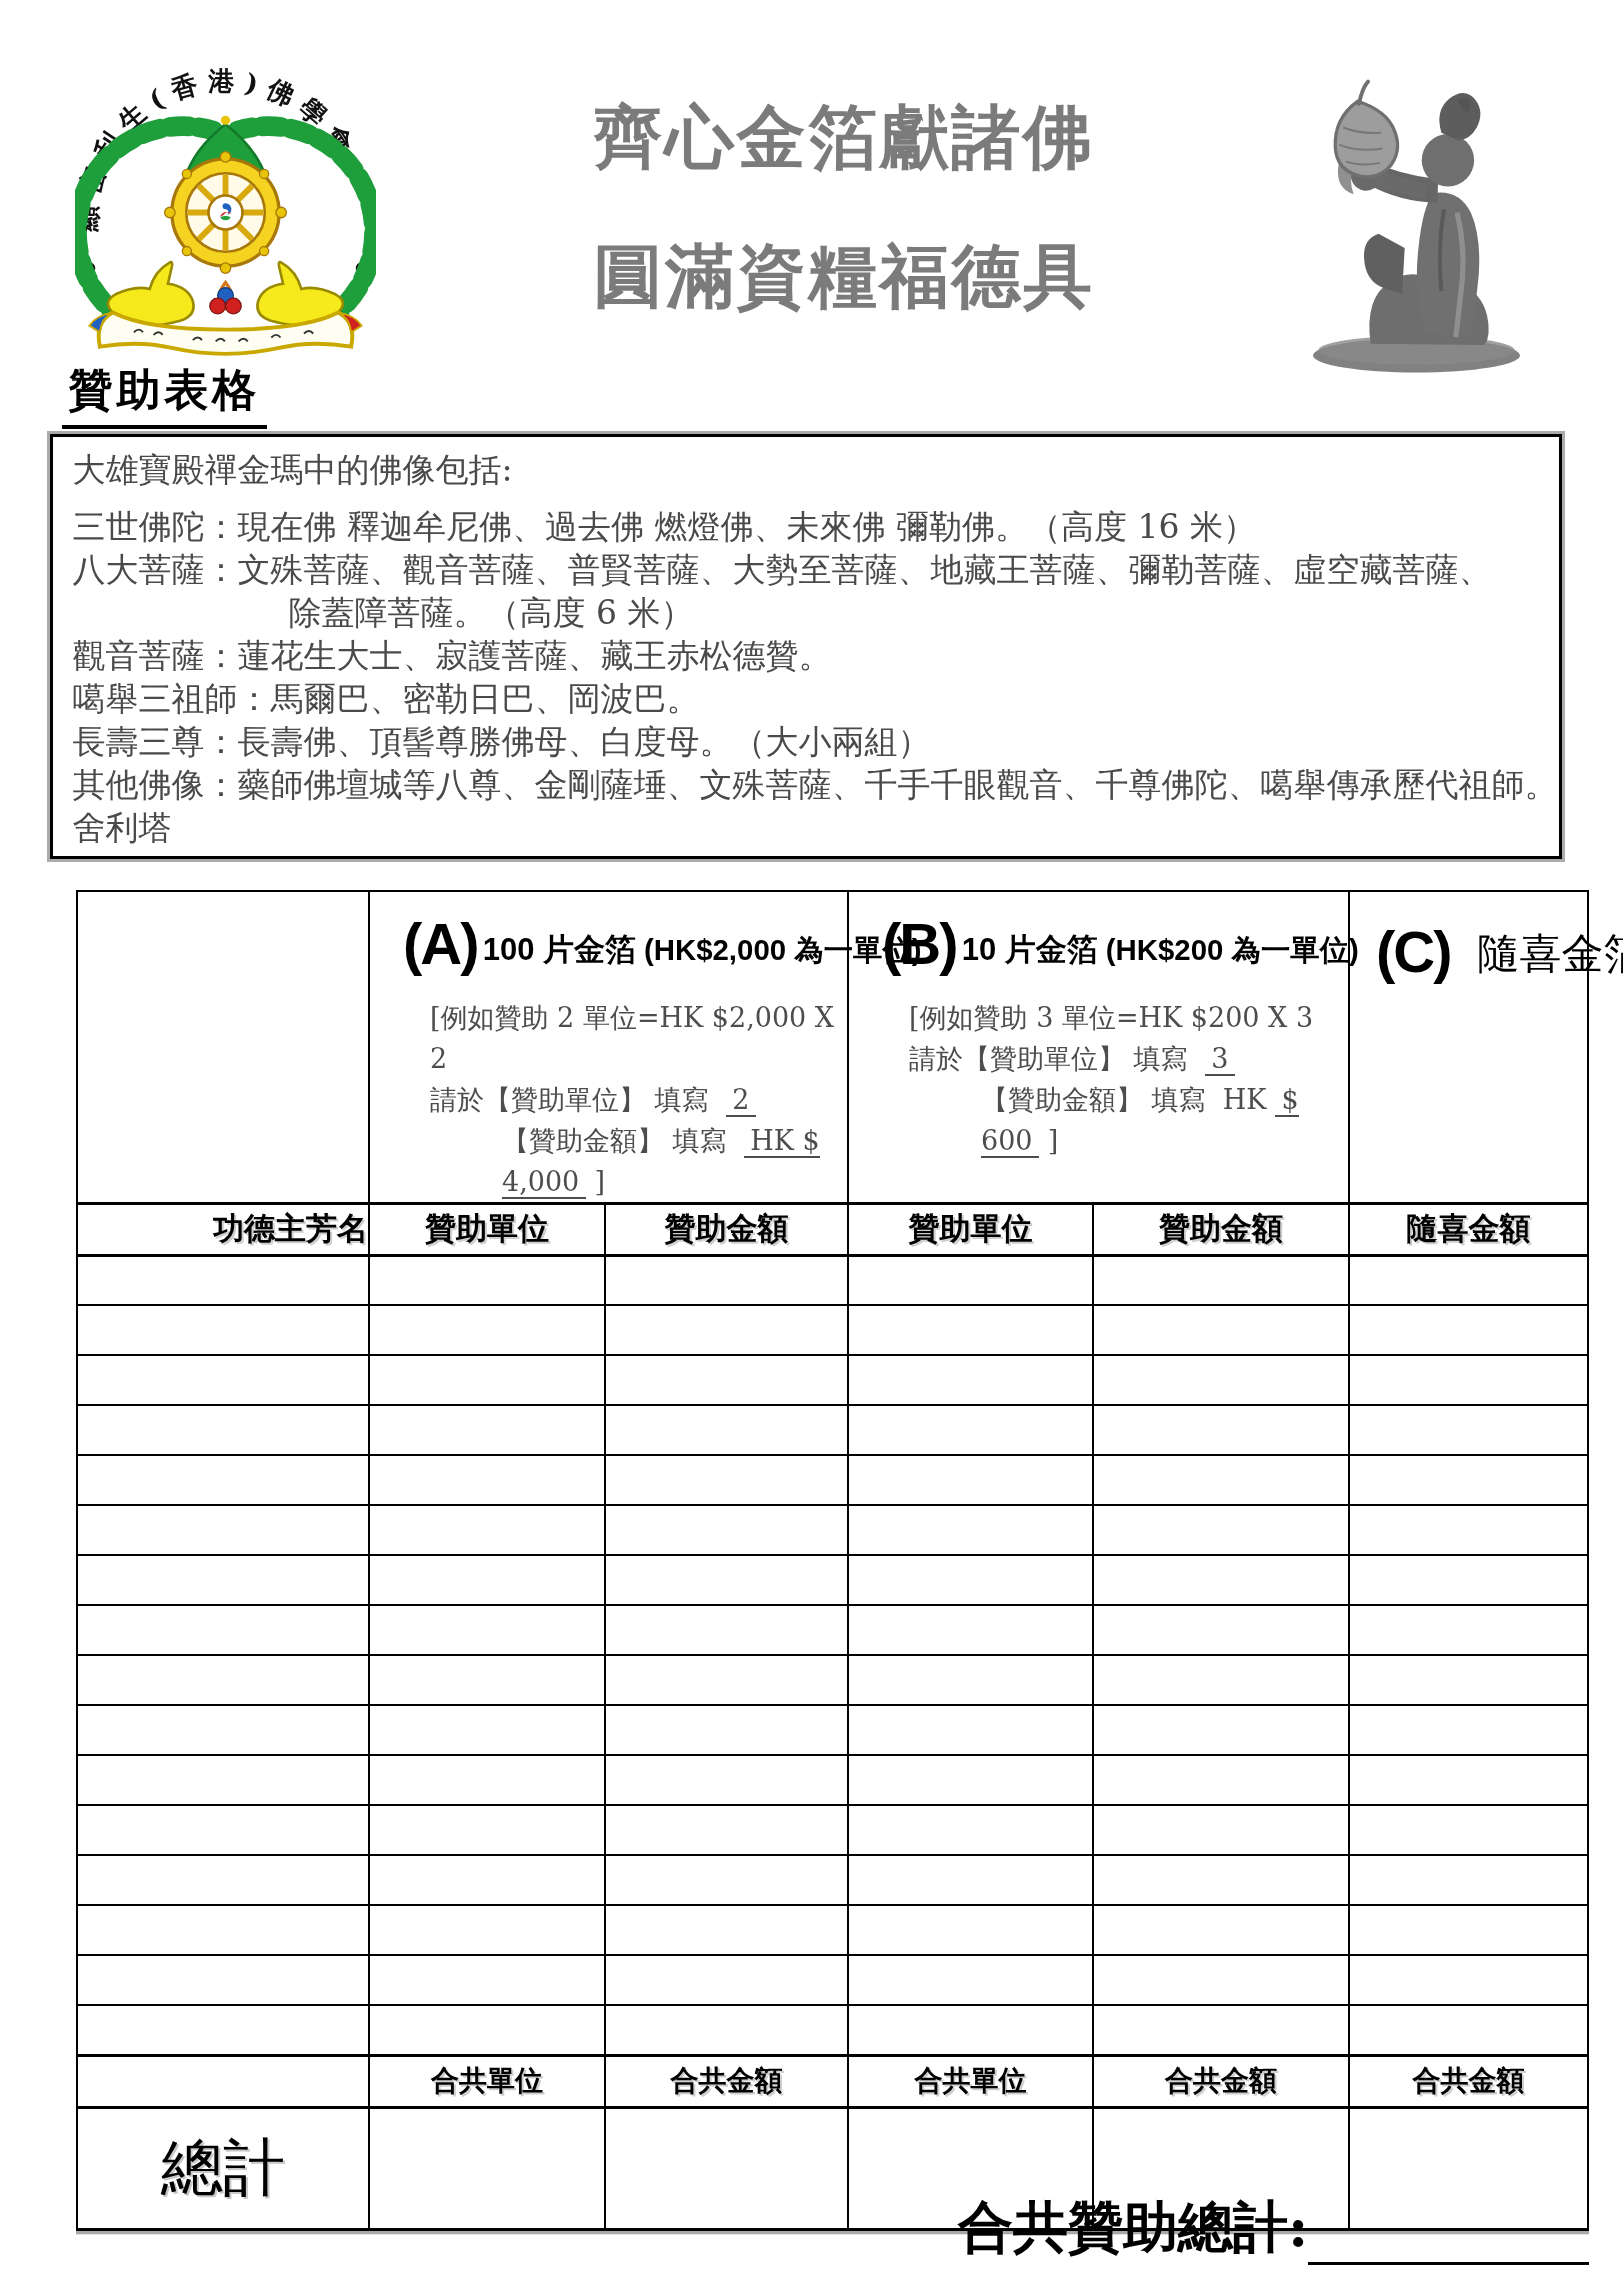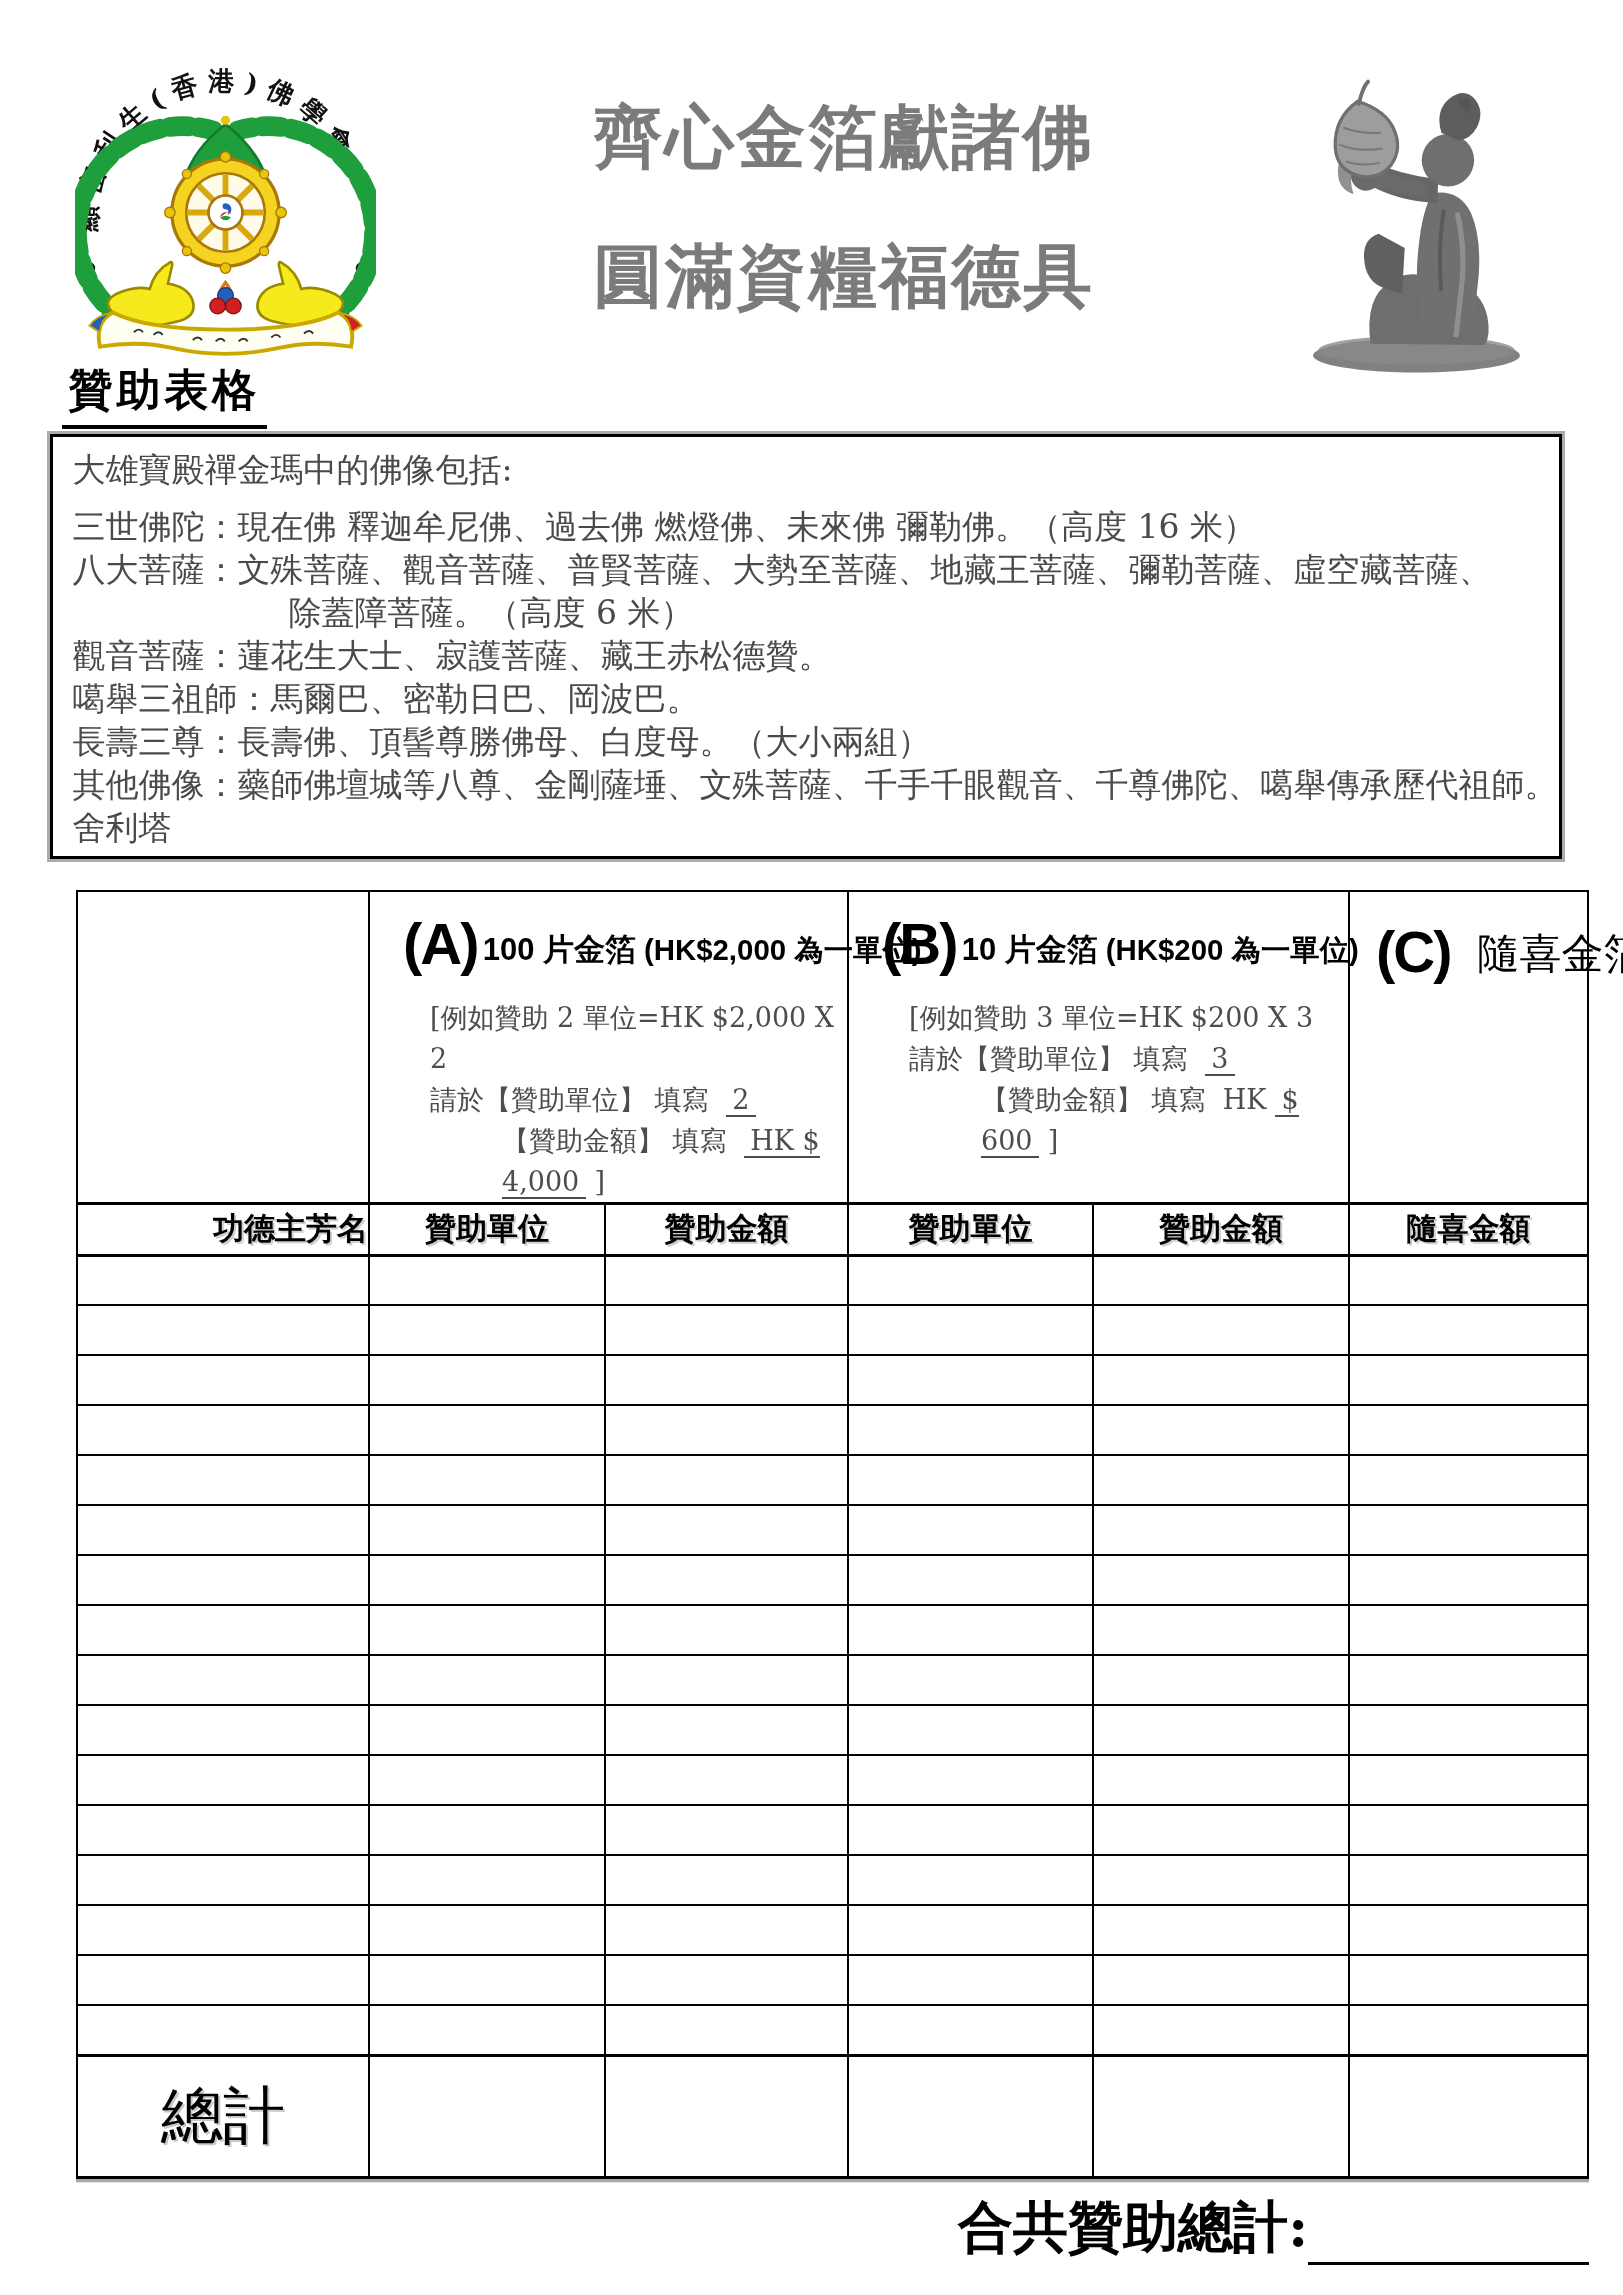--- a/index.html
+++ b/index.html
@@ -369,20 +369,28 @@
         <tr class="body-row last">
           <td></td>
           <td></td>
           <td></td>
           <td></td>
           <td></td>
           <td></td>
         </tr>
       </tbody>
     <tbody>
+      <tr class="totals-row">
+        <td class="corner2"></td>
+        <td>合共單位</td>
+        <td>合共金額</td>
+        <td>合共單位</td>
+        <td>合共金額</td>
+        <td>合共金額</td>
+      </tr>
       <tr class="grand-row">
         <td class="grand-label">總計</td>
         <td></td>
         <td></td>
         <td></td>
         <td></td>
         <td></td>
       </tr>
     </tbody>
   </table>

